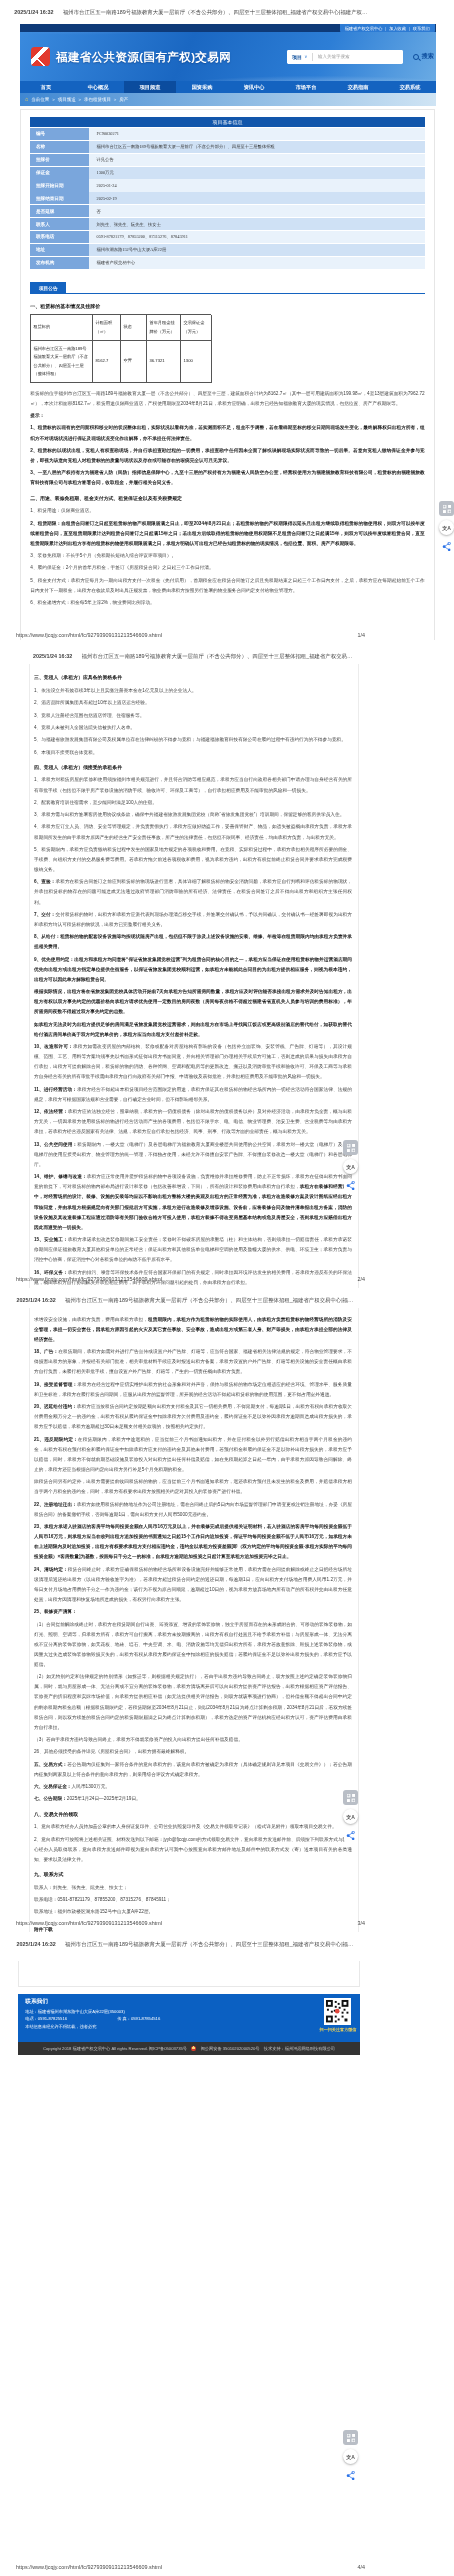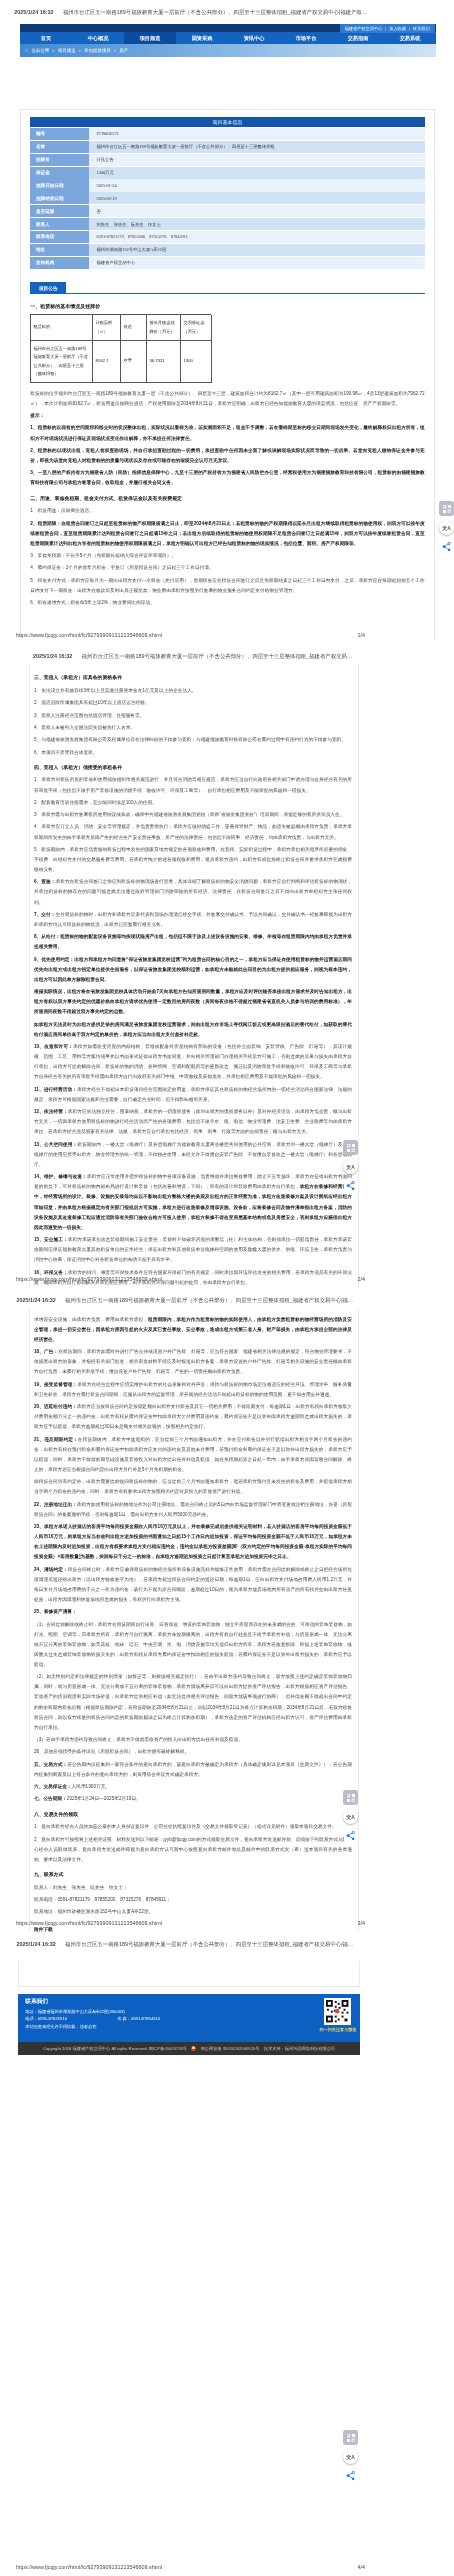--- a/index.html
+++ b/index.html
@@ -101,20 +101,34 @@
   <div class="site">
     <div class="topbar">
       <div class="toplinks">
         <span class="lk">福建省产权交易中心</span>
         <span class="sp">|</span>
         <span class="lk">加入收藏</span>
         <span class="sp">|</span>
         <span class="lk">联系我们</span>
       </div>
     </div>
+    <div class="sky">
+      <div class="logo"></div>
+      <div class="sitetitle">福建省公共资源(国有产权)交易网</div>
+      <div class="searchbar">
+        <span class="scat">项目</span>
+        <span class="chev">∨</span>
+        <span class="sdiv"></span>
+        <input class="sinput" type="text" placeholder="输入关键字搜索" style="">
+      </div>
+      <div class="sbtn">
+        <span class="mag"></span>
+        <span>搜索</span>
+      </div>
+    </div>
     <div class="nav">
 
     <div class="nav-item">首页</div>
         <div class="nav-item">中心概况</div>
         <div class="nav-item active">项目频道</div>
         <div class="nav-item">国资采购</div>
         <div class="nav-item">资讯中心</div>
         <div class="nav-item">市场平台</div>
         <div class="nav-item">交易指南</div>
         <div class="nav-item">交易系统</div>

